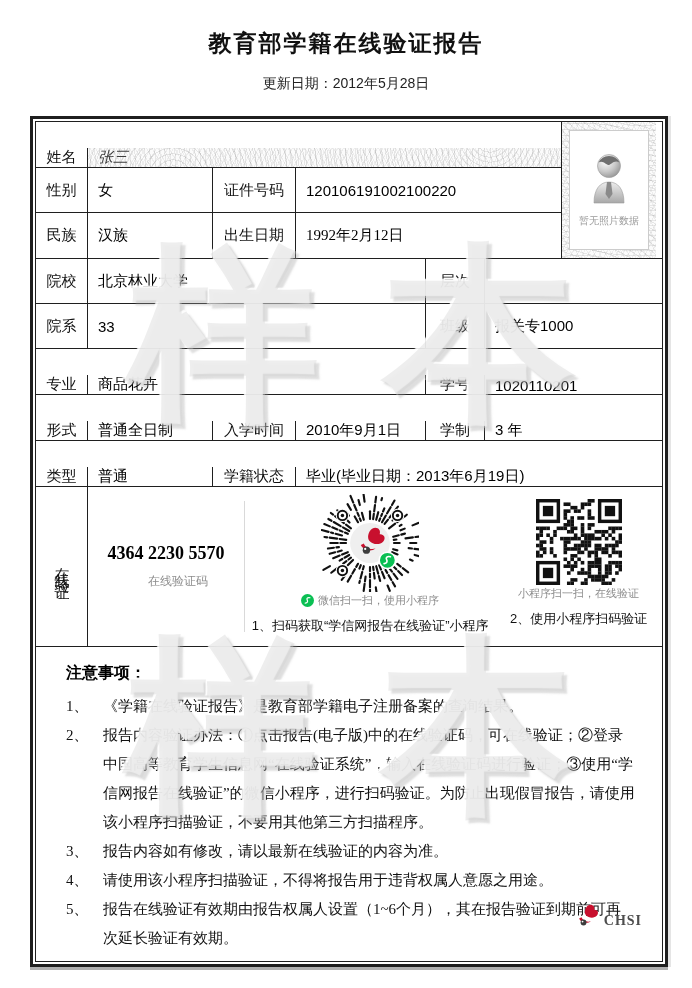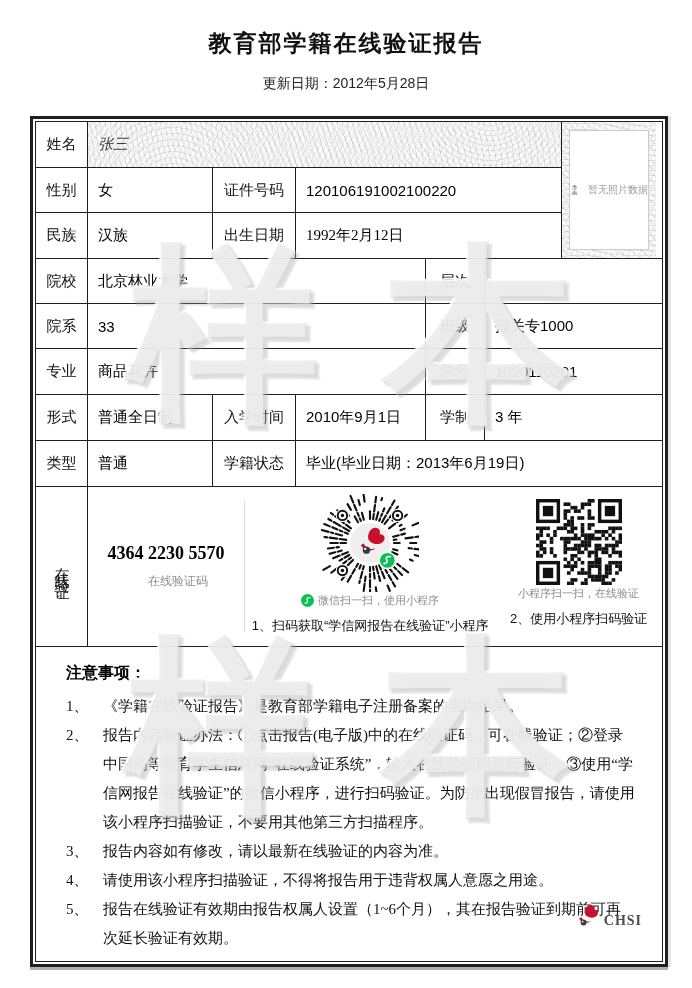--- a/index.html
+++ b/index.html
@@ -16,42 +16,42 @@
     border:3px solid #1f1f1f;box-shadow:0 3px 0 rgba(110,110,110,.55),3px 0 0 rgba(150,150,150,.25);
   }
   .tbl-inner{margin:2px;border:1px solid #1f1f1f;}
   .trow{display:flex;border-bottom:1px solid #1f1f1f;box-sizing:border-box;}
   .trow:last-child{border-bottom:none;font-family:Liberation Serif, serif;}
   .cell{box-sizing:border-box;display:flex;align-items:center;border-right:1px solid #1f1f1f;font-size:15px;overflow:hidden;}
   .cell.last{border-right:none;}
   .cell.lbl{justify-content:center;text-align:center;color:#111;}
   .cell.val{padding-left:10px;color:#000;}
   .grow{flex:1;}
-  .h46{height:46px;} .h45{height:45px;}
+  .h46{height:46px;align-items:flex-end;} .h45{height:45px;}
   .c0{width:52px;} .c125{width:125px;} .c83{width:83px;} .c130{width:130px;}
   .c59{width:59px;} .c171{width:171px;} .c265{width:265px;} .c338{width:338px;} .c360{width:360px;} .c473{width:473px;}
   
   .guilloche{
     background-color:#fbfbfb;
     background-image:
       repeating-radial-gradient(circle at 18% 160%, rgba(140,140,140,.20) 0 1px, transparent 1px 6px),
       repeating-radial-gradient(circle at 85% -60%, rgba(140,140,140,.18) 0 1px, transparent 1px 5px),
       repeating-linear-gradient(118deg, rgba(150,150,150,.14) 0 1px, transparent 1px 5px),
       repeating-linear-gradient(62deg, rgba(150,150,150,.14) 0 1px, transparent 1px 5px);
   }
   .name-val{font-family:"Liberation Serif","DejaVu Serif",serif;font-style:italic;color:#3d3d3d;font-size:15px;}
   
   .row-group{display:flex;border-bottom:1px solid #1f1f1f;}
   .rg-left{width:525px;}
   .rg-left .trow{border-bottom:1px solid #1f1f1f;}
   .rg-left .trow:last-child{border-bottom:none;}
   .photo-cell{width:95px;height:136px;position:relative;border-left:1px solid #1f1f1f;box-sizing:border-box;}
   .photo-box{
     position:absolute;left:7px;right:7px;top:8px;bottom:8px;background:#fff;
-    border:1px solid #cccccc;display:flex;flex-direction:row;align-items:center;justify-content:center;gap:9px;
+    border:1px solid #cccccc;display:flex;flex-direction:column;align-items:center;justify-content:center;gap:9px;
   }
   .photo-caption{font-size:10px;color:#9a9a9a;white-space:nowrap;}
   
   .v-label{
     width:52px;justify-content:center;display:flex;align-items:center;
     writing-mode:vertical-rl;text-orientation:upright;letter-spacing:6px;font-size:15px;color:#111;
     border-right:1px solid #1f1f1f;box-sizing:border-box;
   }
   .verify-row{height:160px;}
   .verify-content{flex:1;display:flex;align-items:stretch;}

